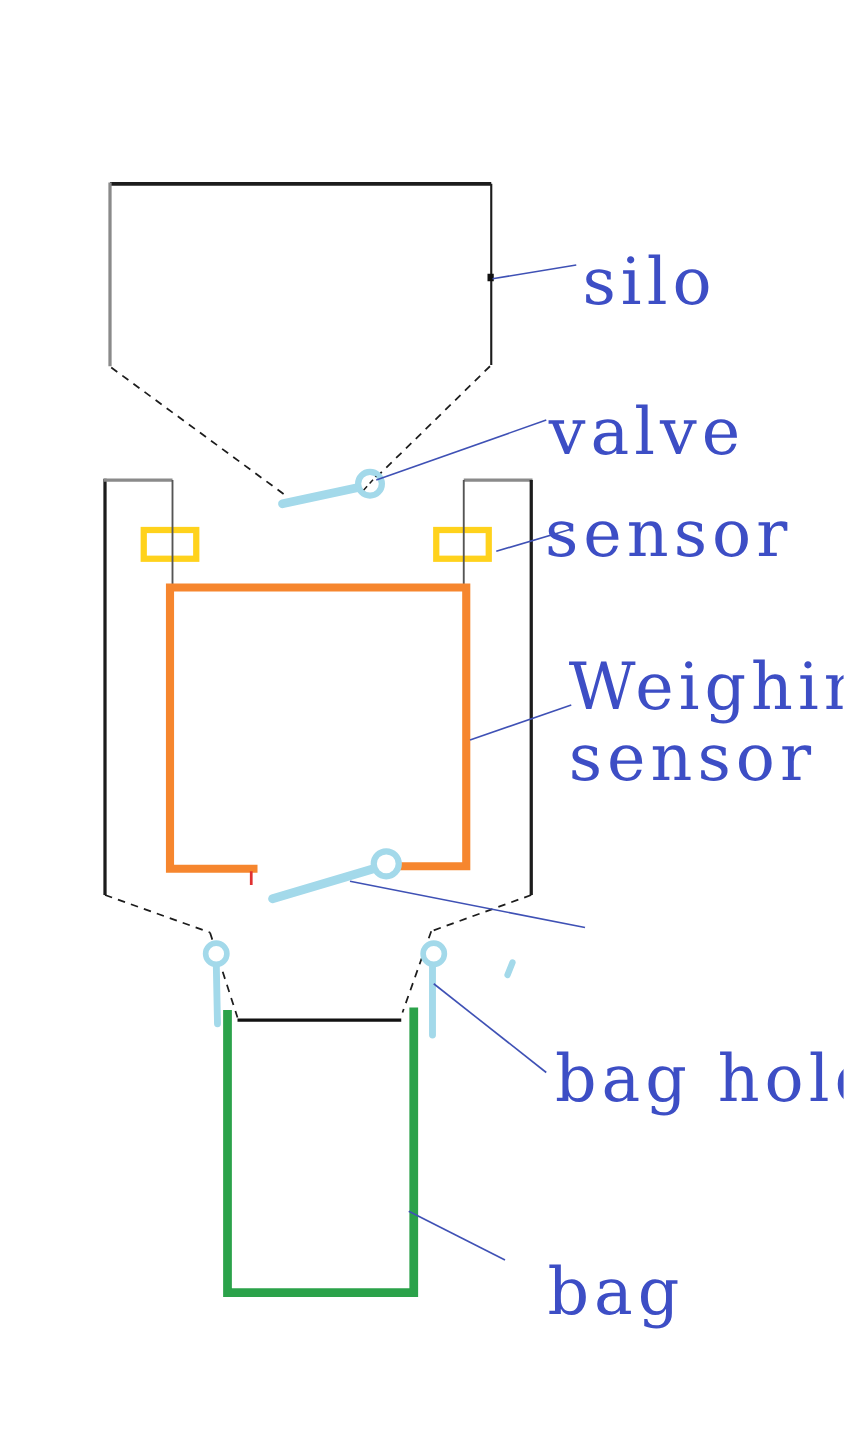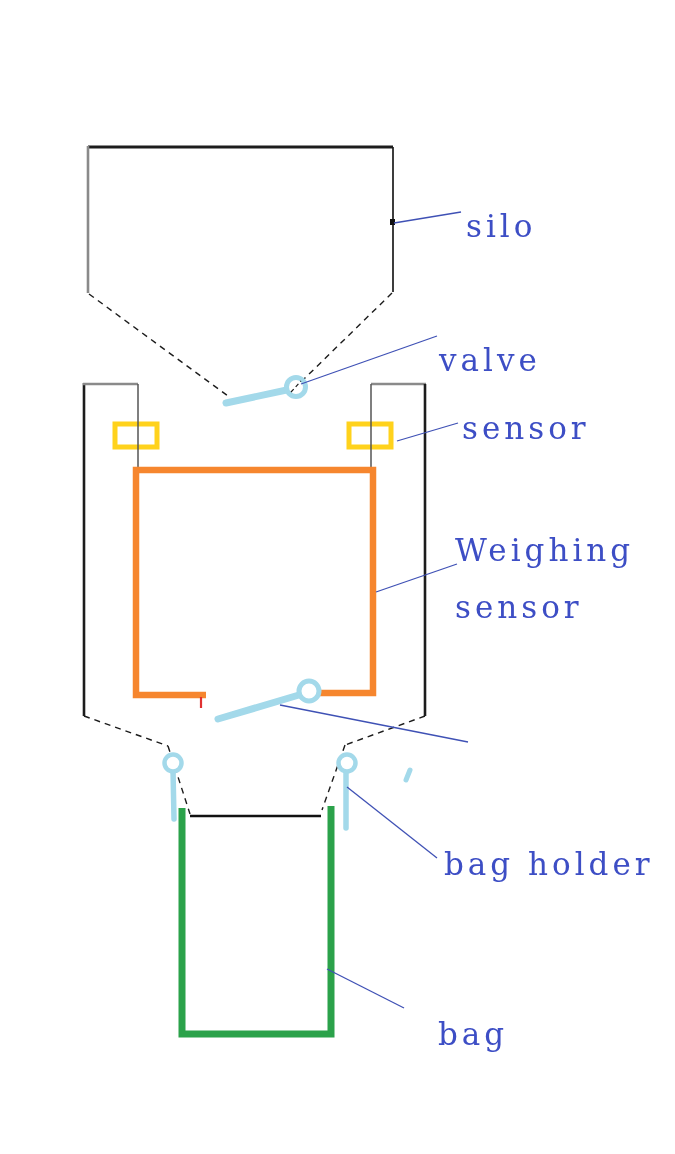--- a/index.html
+++ b/index.html
@@ -7,21 +7,21 @@
     position:relative;
     width:675px;height:1154px;
     background:#ffffff;
     overflow:hidden;
     font-family:"DejaVu Serif","Liberation Serif",serif;
   }
   .stage svg{position:absolute;left:0;top:0;}
   .lbl{
     position:absolute;
     color:#3d4ec5;
-    font-size:31px;
+    font-size:52px;
     letter-spacing:4px;
     line-height:57px;
     white-space:nowrap;
   }
   .lbl.wrap{white-space:normal;width:205px;}
 </style>
 </head>
 <body>
 
 <div class="stage">
@@ -91,18 +91,18 @@
       <path d="M301,384 L437,336" fill="none" stroke-width="1.3" stroke="#3f51b5"></path>
       <path d="M397,441 L458,423" fill="none" stroke-width="1.3" stroke="#3f51b5"></path>
       <path d="M376,592 L457,564" fill="none" stroke-width="1.3" stroke="#3f51b5"></path>
       <path d="M280,705 L468,742" fill="none" stroke-width="1.3" stroke="#3f51b5"></path>
       <path d="M347,787 L437,858" fill="none" stroke-width="1.3" stroke="#3f51b5"></path>
       <path d="M327,969 L404,1008" fill="none" stroke-width="1.3" stroke="#3f51b5"></path>
     </g>
   </svg>
 
   <div class="lbl" style="left:466px;top:198px;">silo</div>
-  <div class="lbl" style="left:439px;top:332px;">valve</div>
-  <div class="lbl" style="left:436px;top:400px;margin-left:26px;">sensor</div>
+  <div class="lbl" style="left:439px;top:318px;">valve</div>
+  <div class="lbl" style="left:436px;top:400px;">sensor</div>
   <div class="lbl wrap" style="left:455px;top:522px;">Weighing sensor</div>
   <div class="lbl" style="left:444px;top:836px;">bag holder</div>
   <div class="lbl" style="left:438px;top:1006px;text-align:center;">bag</div>
 </div>
 
 </body></html>

